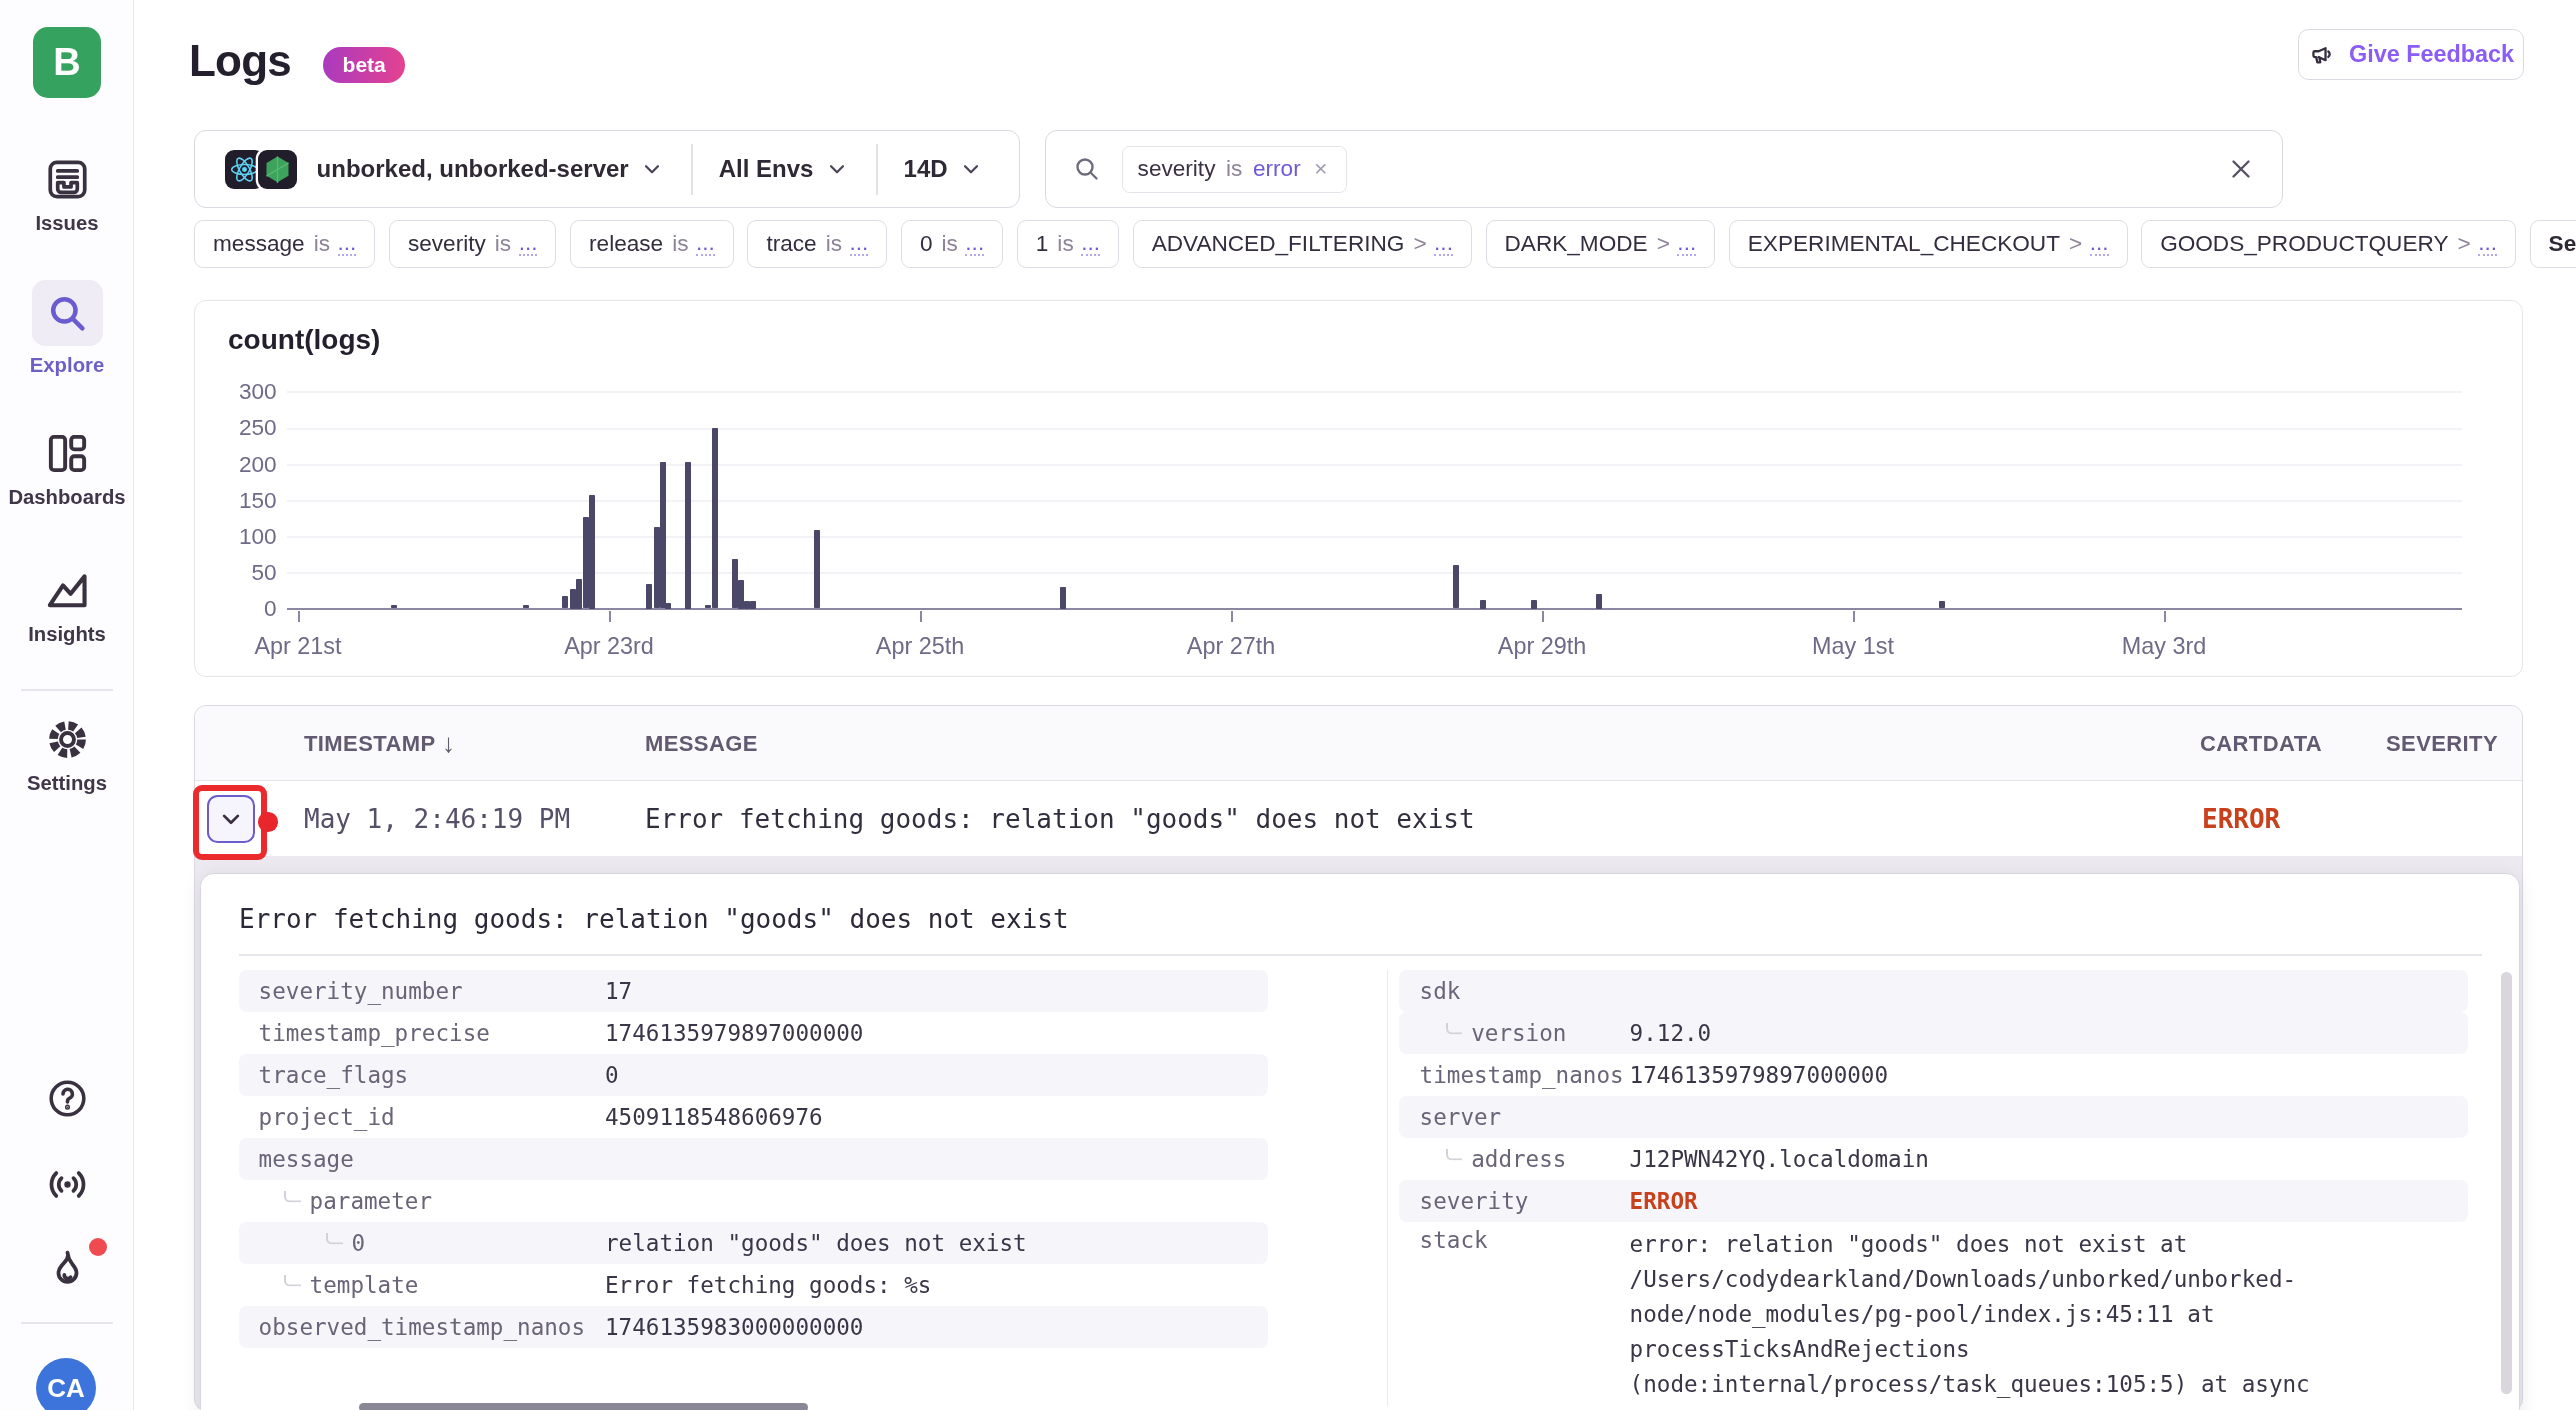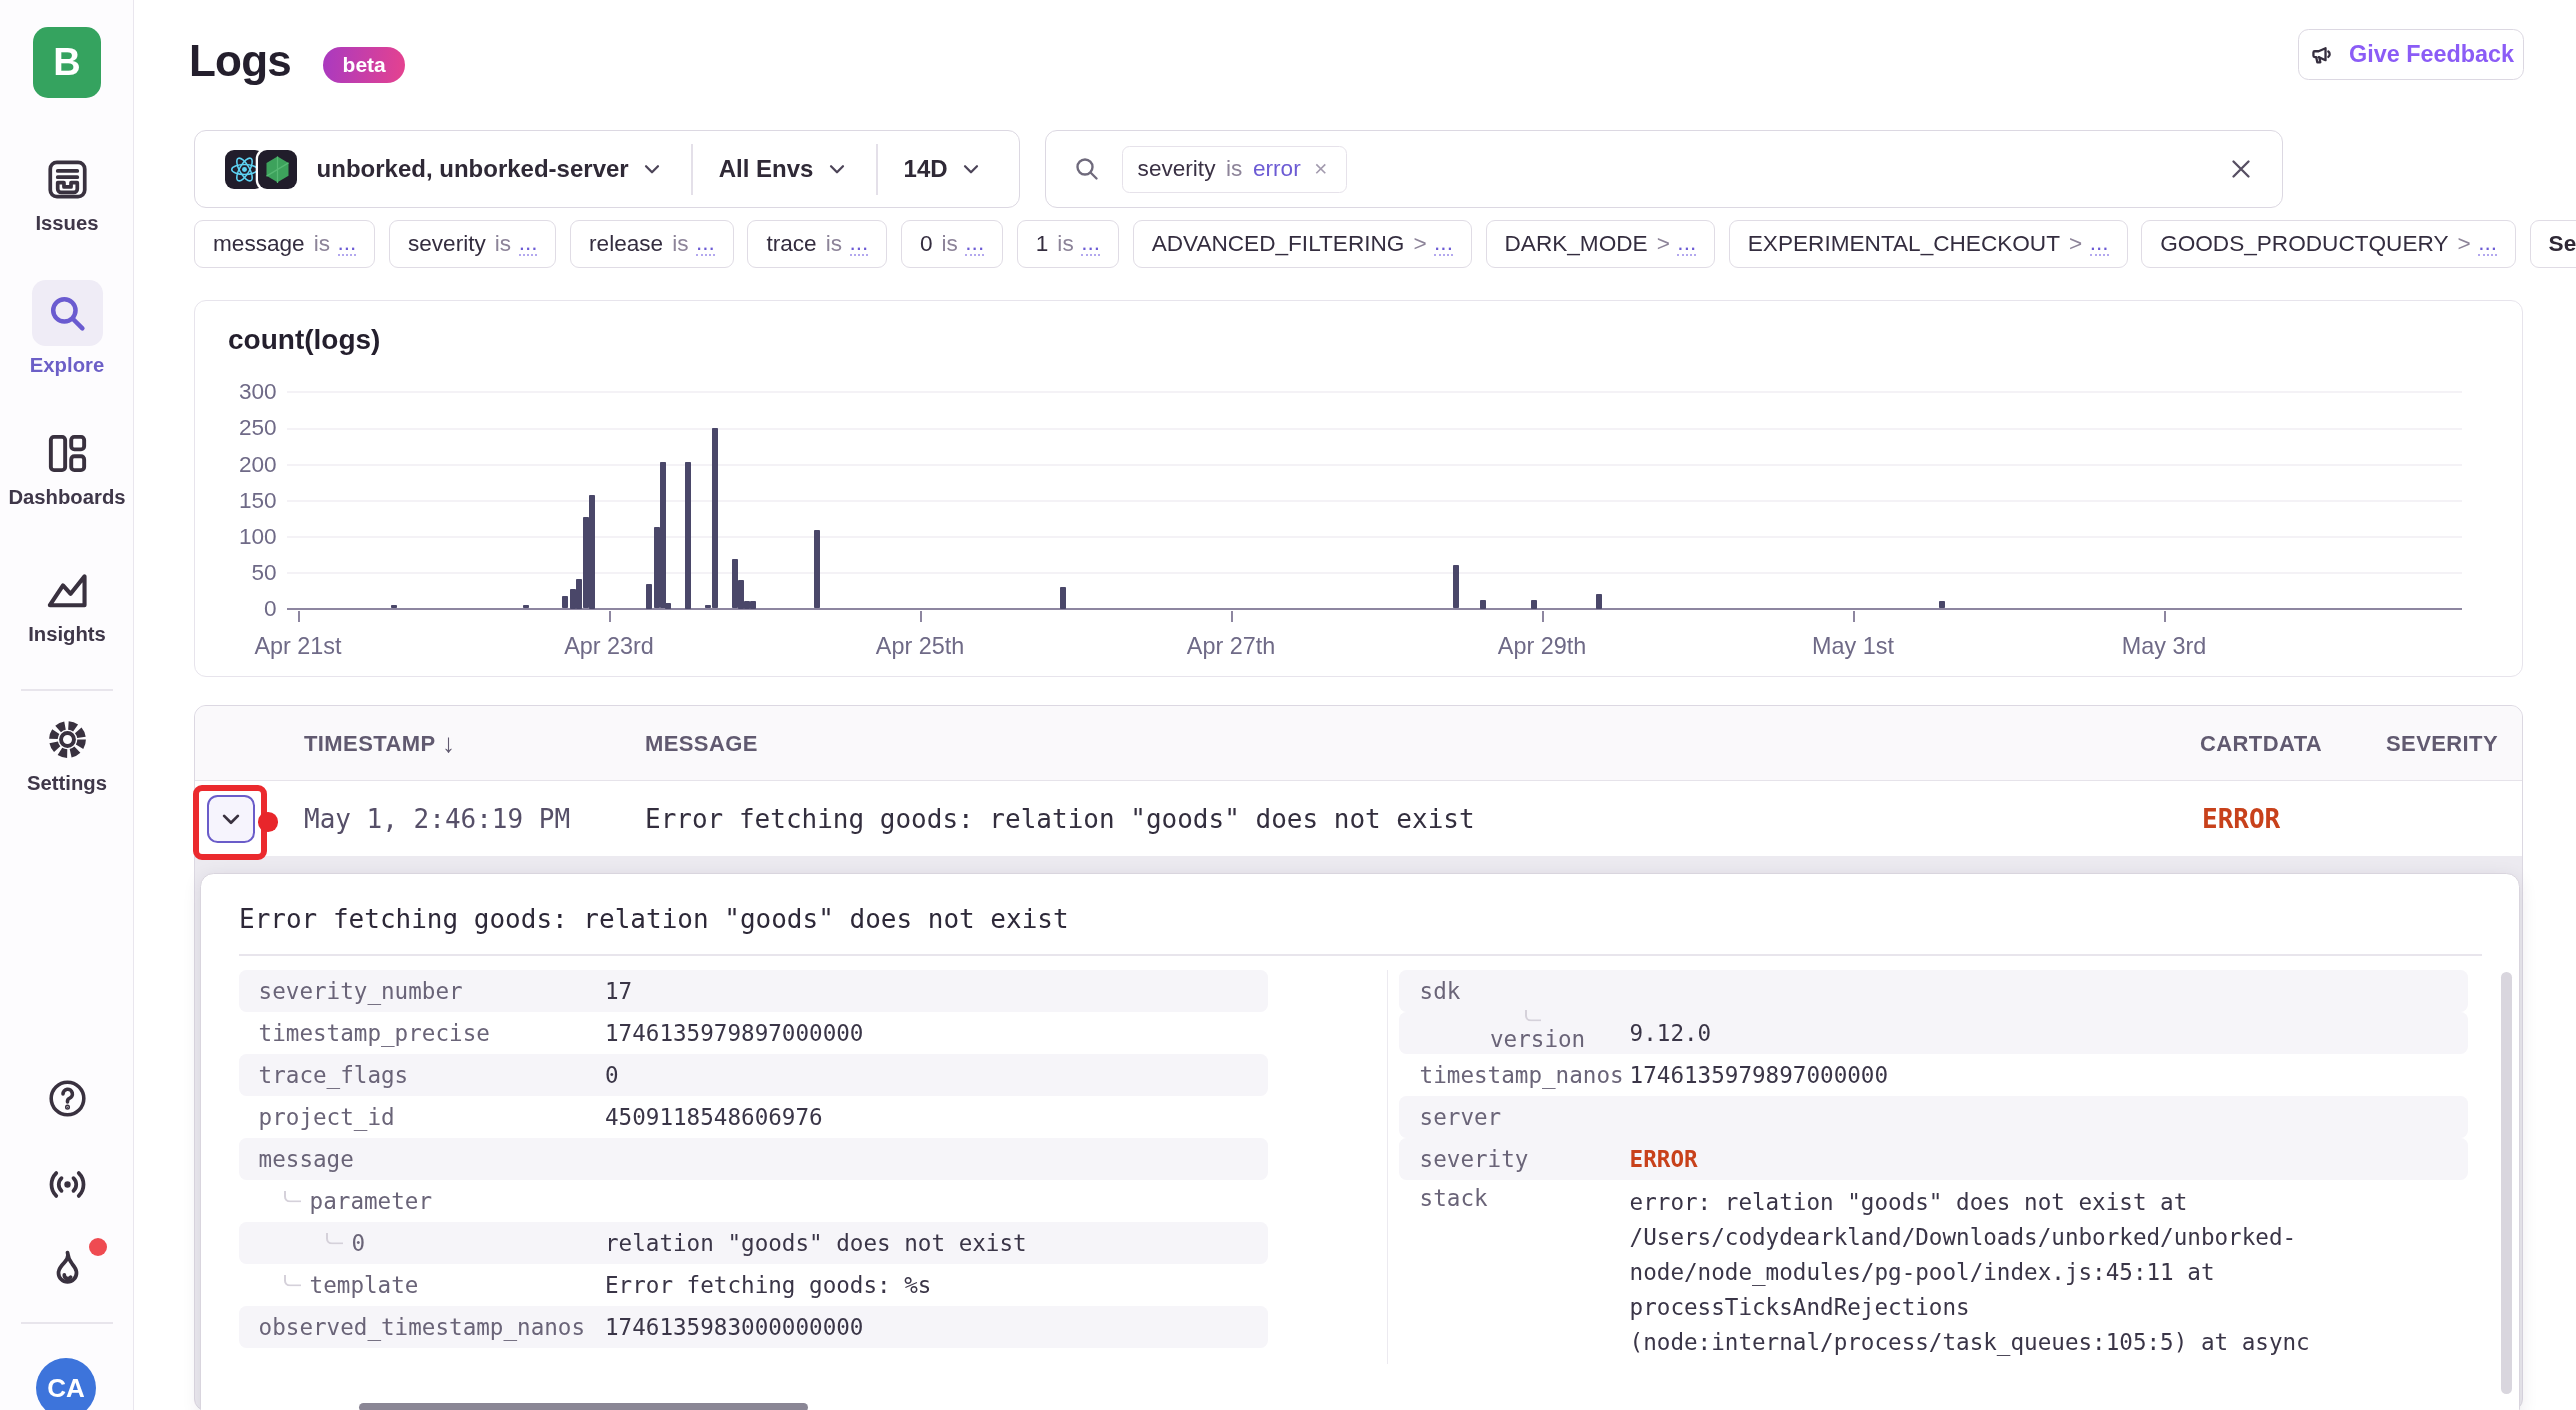--- a/index.html
+++ b/index.html
@@ -488,37 +488,44 @@
         </div>
       </div>
     <div class="kvcol kvright mono" id="kvright">
         <div class="kv-row stripe">
           <span class="kv-key">
             <span>sdk</span>
           </span>
           <span class="kv-val"></span>
         </div>
         <div class="kv-row stripe">
-          <span class="kv-key" style="padding-left: 47px; flex-direction: column;">
+          <span class="kv-key" style="padding-left: 47px;">
             <span class="conn"></span>
             <span>version</span>
           </span>
           <span class="kv-val">9.12.0</span>
         </div>
         <div class="kv-row">
           <span class="kv-key">
             <span>timestamp_nanos</span>
           </span>
           <span class="kv-val">1746135979897000000</span>
         </div>
         <div class="kv-row stripe">
           <span class="kv-key">
             <span>server</span>
           </span>
           <span class="kv-val"></span>
+        </div>
+        <div class="kv-row">
+          <span class="kv-key" style="padding-left: 47px;">
+            <span class="conn"></span>
+            <span>address</span>
+          </span>
+          <span class="kv-val">J12PWN42YQ.localdomain</span>
         </div>
         <div class="kv-row stripe">
           <span class="kv-key">
             <span>severity</span>
           </span>
           <span class="kv-val err">ERROR</span>
         </div>
         <div class="kv-row multi">
           <span class="kv-key">
             <span>stack</span>

